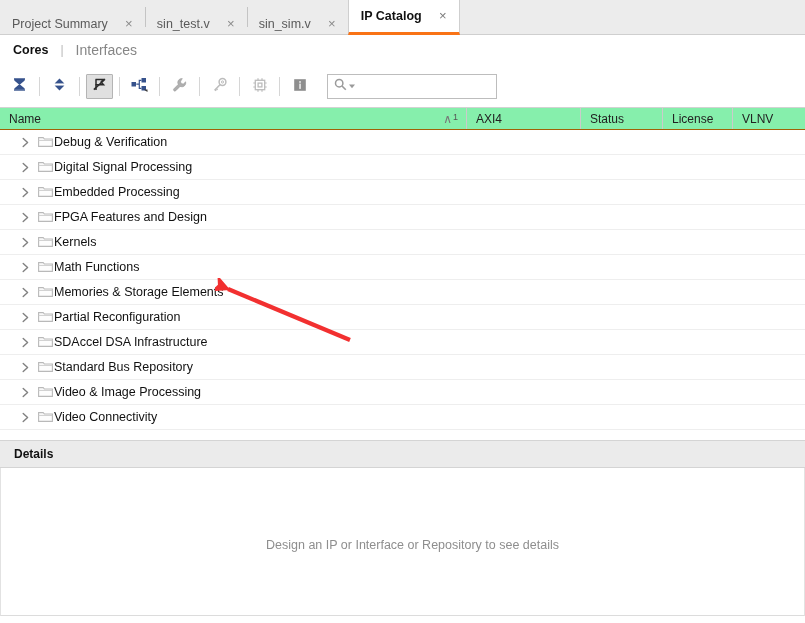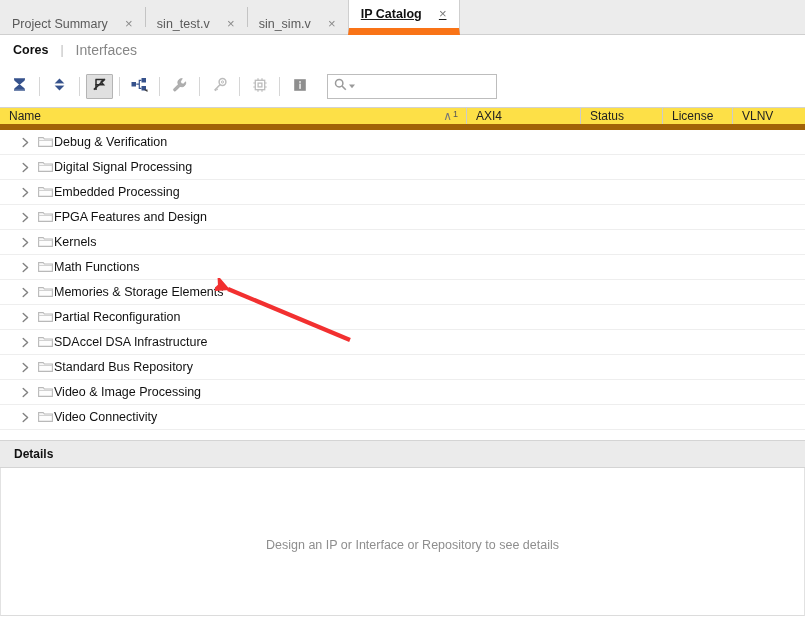--- a/index.html
+++ b/index.html
@@ -41,24 +41,23 @@
     content: "";
     position: absolute;
     left: 0; top: 7px;
     width: 1px; height: 20px;
     background: #c4c4c4;
   }
   .tab.active {
     background: #ffffff;
     border-left: 1px solid #cfcfcf;
     border-right: 1px solid #cfcfcf;
-    border-bottom: 7px solid #f97316;
+    border-bottom: 3px solid #f97316;
     height: 35px;
     margin-bottom: -1px;
-    text-decoration: underline;
   }
   .tab.active::before { display: none; }
   .tab-label {
     font-size: 12.5px;
     color: #5a5a5a;
     white-space: nowrap;
   }
   .tab.active .tab-label {
     color: #111111;
     font-weight: bold;
@@ -160,23 +159,23 @@
     height: 21px;
     padding: 0 0 0 5px;
     margin: 0;
   }
 
   
   #table-header {
     position: absolute;
     left: 0; top: 107px;
     width: 805px; height: 23px;
-    background: #fde047;
+    background: #86efac;
     border-top: 1px solid #d2d2d2;
-    border-bottom: 6px solid #a16207;
+    border-bottom: 1px solid #a16207;
     box-sizing: border-box;
     display: flex;
     align-items: flex-end;
   }
   .th {
     display: flex;
     align-items: center;
     font-size: 12px;
     color: #222222;
     box-sizing: border-box;

